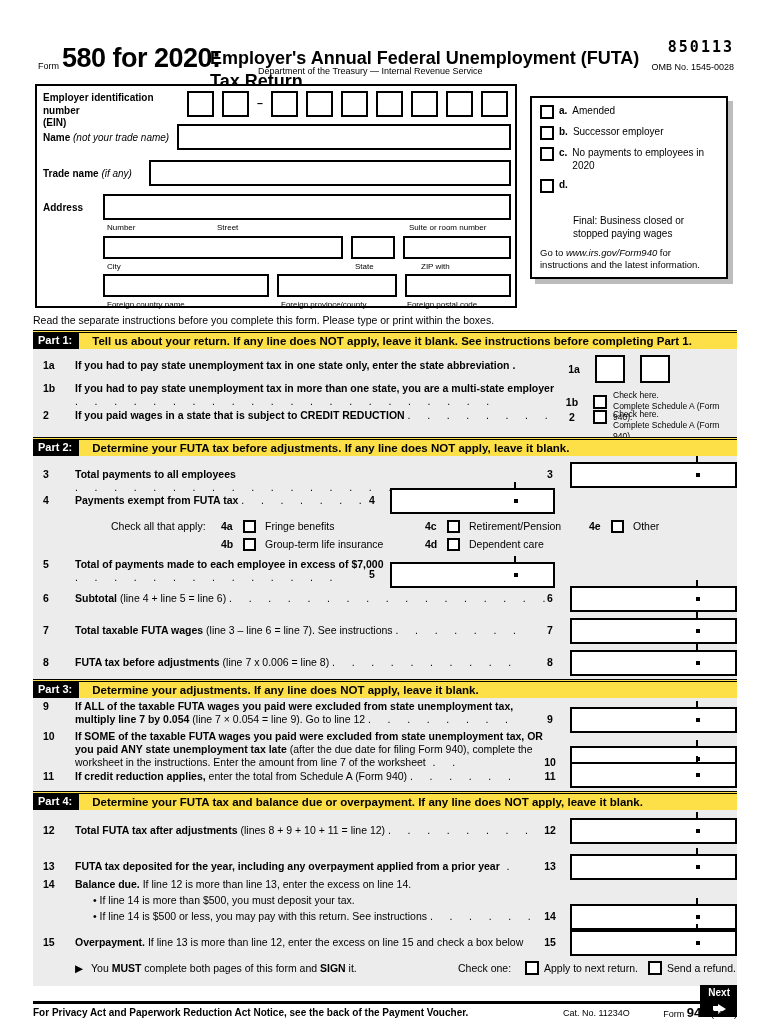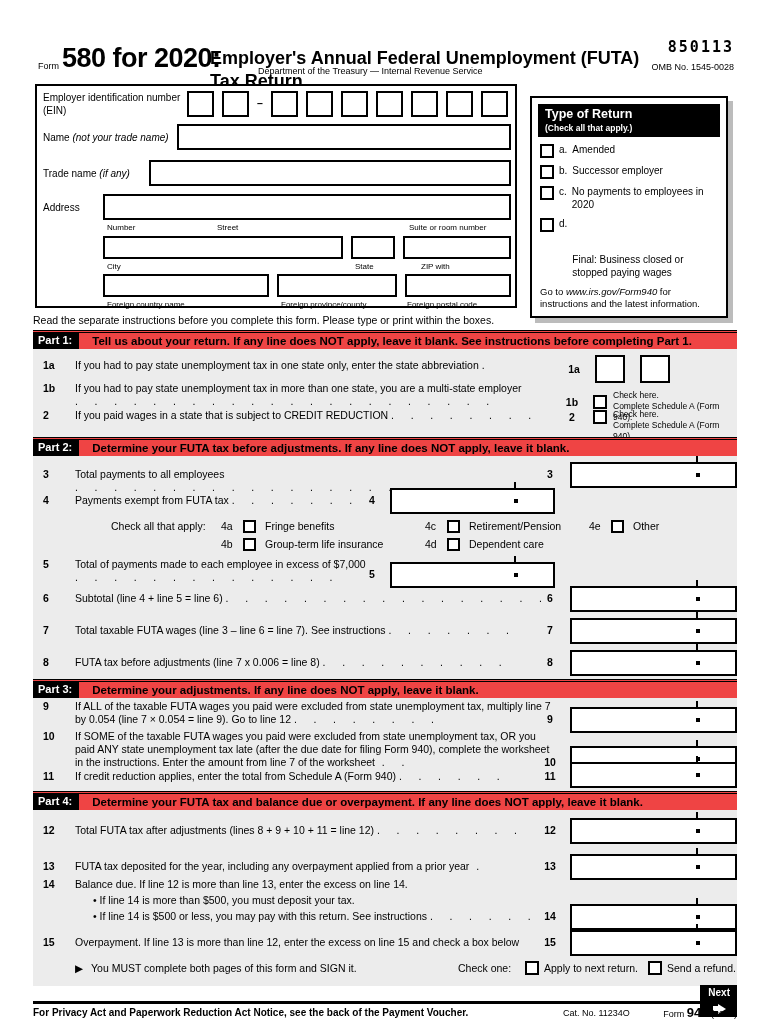--- a/index.html
+++ b/index.html
@@ -3,21 +3,21 @@
 <meta charset="utf-8">
 <style>
   * { margin:0; padding:0; box-sizing:border-box; }
   html,body { background:#888; }
   .page {
     position:relative; width:770px; height:1024px; margin:0 auto;
     background:#ffffff; color:#000;
     font-family:"Liberation Sans","DejaVu Sans",sans-serif;
     font-size:10.5px; line-height:1.25; overflow:hidden;
   }
-  .b { font-weight:normal; }
+  .b { font-weight:bold; }
   .i { font-style:italic; }
   .abs { position:absolute; }
 
   
   .form-word { position:absolute; left:38px; top:61px; font-size:9px; }
   .form-number { position:absolute; left:62px; top:42px; font-size:27px; font-weight:bold; letter-spacing:-0.5px; }
   .main-title { position:absolute; left:210px; top:47px; width:450px; font-size:18px; font-weight:bold; }
   .agency { position:absolute; left:210px; top:66px; font-size:9px;padding-left:48px; }
   .ocr-code { position:absolute; right:36px; top:38px; font-family:"DejaVu Sans Mono",monospace; font-size:15px; font-weight:bold; letter-spacing:2px; }
   .omb { position:absolute; right:36px; top:62px; font-size:9px; }
@@ -37,21 +37,21 @@
   .tor-title { font-size:12.5px; font-weight:bold; display:block; }
   .tor-sub { font-size:8.5px; font-weight:bold; display:block; }
   .tor-opt { display:flex; gap:5px; margin:7px 8px 0 8px; font-size:10px; align-items:flex-start; }
   .cb { width:14px; height:14px; border:2px solid #000; background:#fff; display:inline-block; flex:0 0 auto; }
   .cb.small { width:13px; height:13px; }
   .tor-foot { margin:7px 8px 0 8px; font-size:9.5px; }
 
   .note-line { position:absolute; left:33px; top:314px; font-size:10.5px; }
 
   
-  .part-header { position:absolute; left:33px; width:704px; height:19px; border-top:3px double #000; background:#ef4444; display:flex; align-items:center; }
+  .part-header { position:absolute; left:33px; width:704px; height:19px; border-top:3px double #000; background:#fde047; display:flex; align-items:center; }
   .part-badge { background:#000; color:#fff; font-weight:bold; font-size:11px; padding:1px 7px 2px 5px; }
   .part-title { font-weight:bold; font-size:11.5px; margin-left:13px; }
   .part-body { position:absolute; left:33px; width:704px; background:#ececec; }
 
   .row { position:absolute; left:0; width:704px; }
   .lnum { position:absolute; left:10px; width:28px; font-weight:bold; }
   .ltext { position:absolute; left:42px; }
   .dots { white-space:pre; letter-spacing:1px; }
   .rnum { position:absolute; width:26px; text-align:center; font-weight:bold; }
   .rnum.rcol { right:174px; }
@@ -136,24 +136,20 @@
 
     <div class="input-box" style="left:66px; top:188px; width:166px; height:23px;"></div>
     <div class="input-box" style="left:240px; top:188px; width:120px; height:23px;"></div>
     <div class="input-box" style="left:368px; top:188px; width:106px; height:23px;"></div>
     <span class="sub-label" style="left:70px; top:214px;">Foreign country name</span>
     <span class="sub-label" style="left:244px; top:214px;">Foreign province/county</span>
     <span class="sub-label" style="left:370px; top:214px;">Foreign postal code</span>
   </div>
 
   <div class="tor">
-    <div class="tor-head">
-      <span class="tor-title">Type of Return</span>
-      <span class="tor-sub">(Check all that apply.)</span>
-    </div>
     <div class="tor-opt">
       <span class="cb"></span>
       <span class="b">a.</span>
       <span style="width:140px;">Amended</span>
     </div>
     <div class="tor-opt">
       <span class="cb"></span>
       <span class="b">b.</span>
       <span style="width:140px;">Successor employer</span>
     </div>

